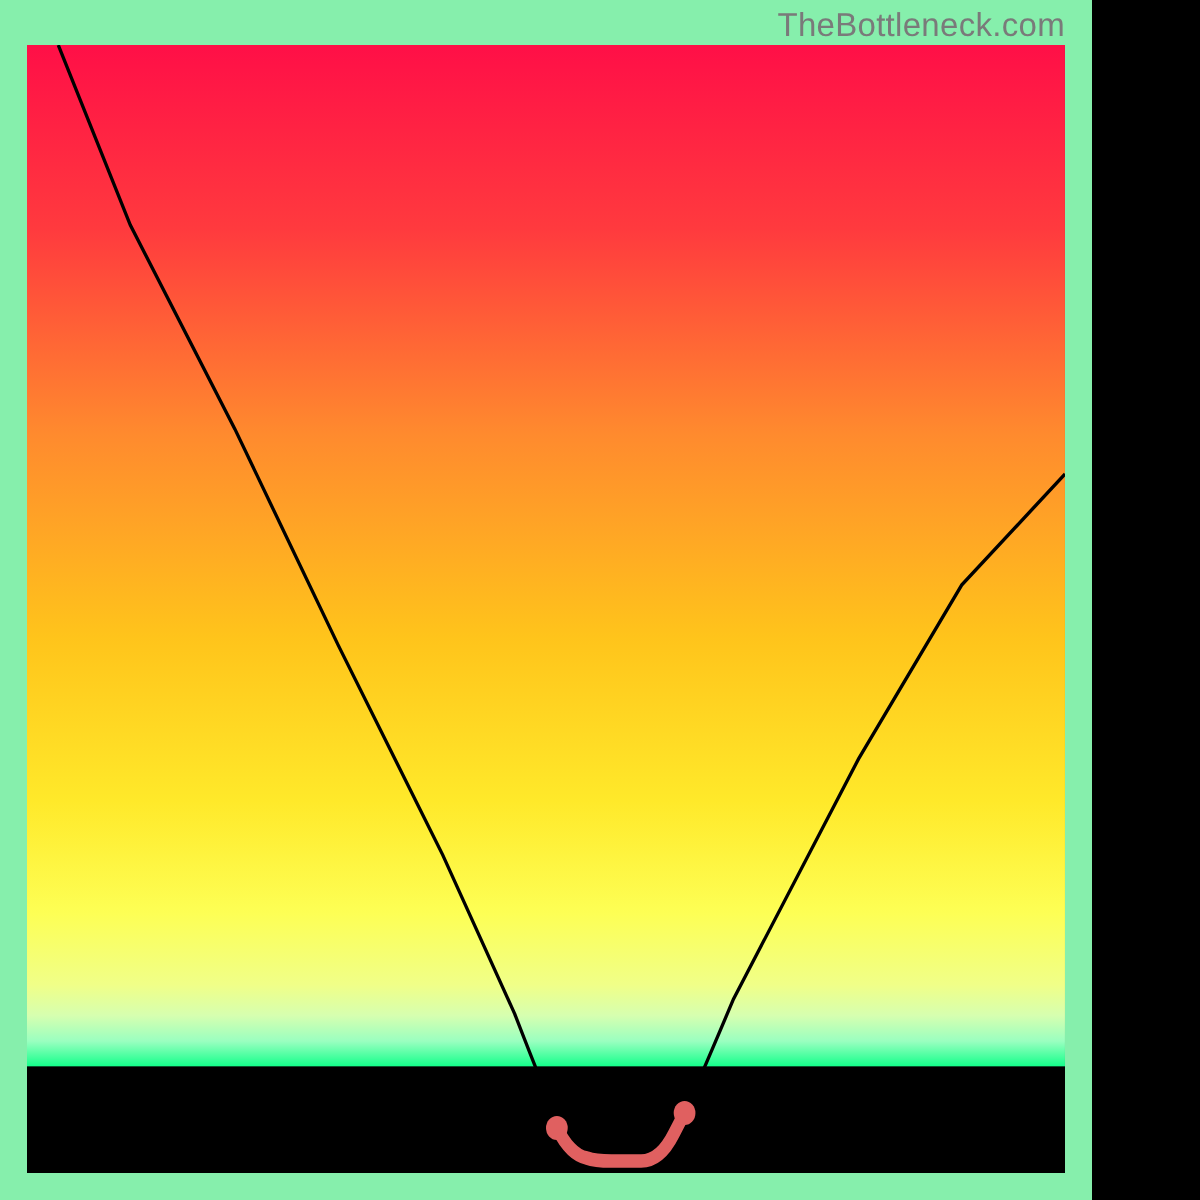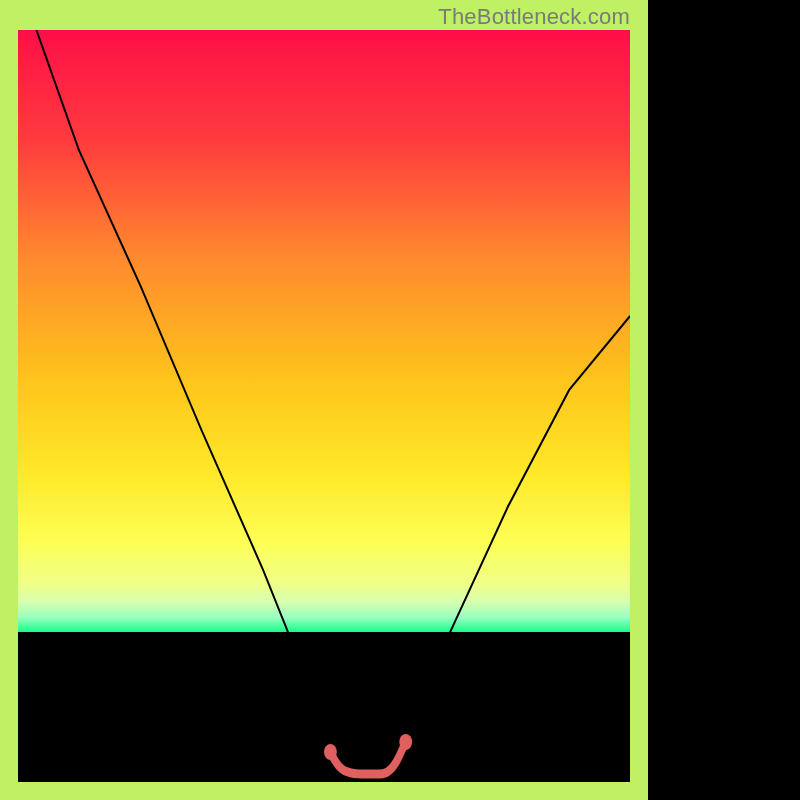--- a/index.html
+++ b/index.html
@@ -6,23 +6,23 @@
     margin: 0;
     padding: 0;
     width: 800px;
     height: 800px;
     background: #000;
     overflow: hidden;
     font-family: Arial, Helvetica, sans-serif;
   }
   .frame {
     position: relative;
-    width: 648px;
+    width: 728px;
     height: 800px;
-    background: #bef264;
+    background: #86efac;
   }
   .watermark {
     position: absolute;
     top: 4px;
     right: 18px;
     color: #7a7a7a;
     font-size: 22px;
     font-weight: 400;
     letter-spacing: 0.2px;
     z-index: 5;

